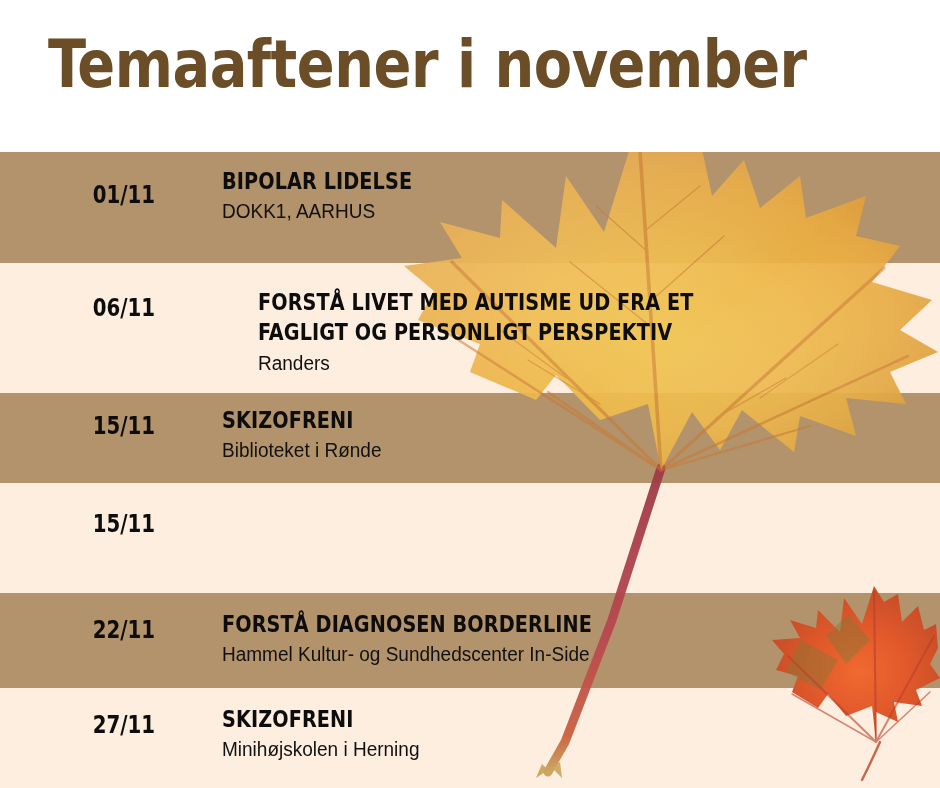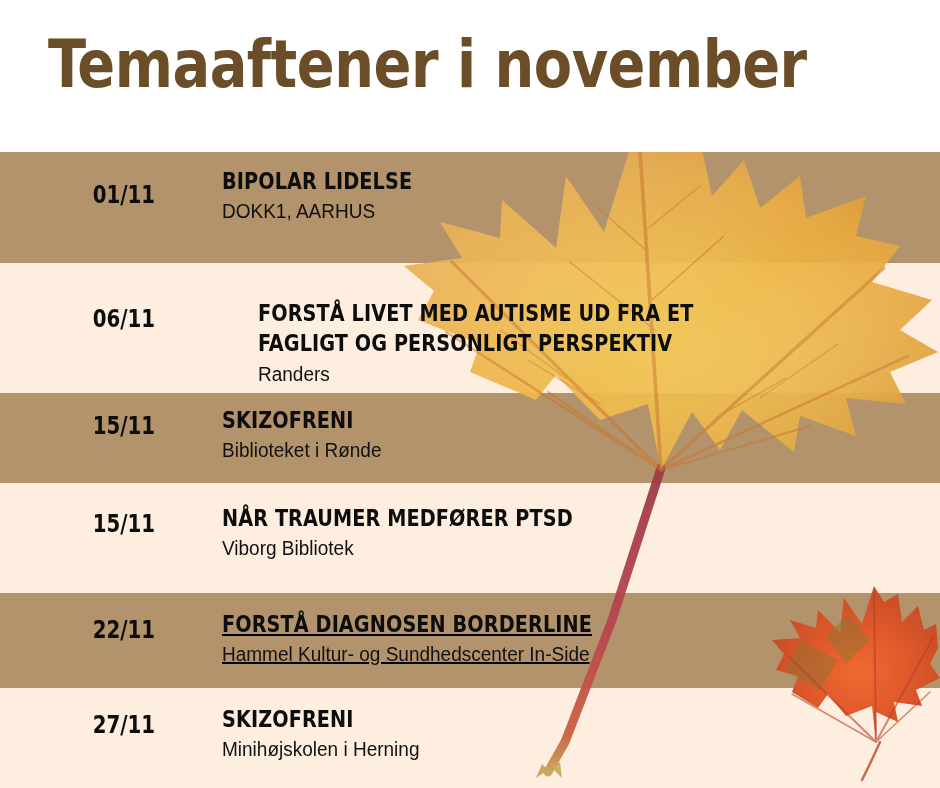--- a/index.html
+++ b/index.html
@@ -240,48 +240,44 @@
   <div class="rows">
 
     <div class="row" style="top:152px;height:111px;">
       <div class="row-date" style="top:28px;">01/11</div>
       <div class="row-body" style="top:14px;">
         <div class="row-title">BIPOLAR LIDELSE</div>
         <div class="row-venue">DOKK1, AARHUS</div>
       </div>
     </div>
 
-    <div class="row" style="top:280px;height:130px;">
+    <div class="row" style="top:269px;height:130px;">
       <div class="row-date" style="top:24px;">06/11</div>
       <div class="row-body" style="top:18px;margin-left:36px;">
         <div class="row-title">FORSTÅ LIVET MED AUTISME UD FRA ET
 FAGLIGT OG PERSONLIGT PERSPEKTIV</div>
         <div class="row-venue">Randers</div>
       </div>
     </div>
 
     <div class="row" style="top:393px;height:90px;">
       <div class="row-date" style="top:18px;">15/11</div>
       <div class="row-body" style="top:12px;">
         <div class="row-title">SKIZOFRENI</div>
         <div class="row-venue">Biblioteket i Rønde</div>
       </div>
     </div>
 
     <div class="row" style="top:483px;height:110px;">
       <div class="row-date" style="top:26px;">15/11</div>
-      <div class="row-body" style="top:20px;">
-        <div class="row-title">NÅR TRAUMER MEDFØRER PTSD</div>
-        <div class="row-venue">Viborg Bibliotek</div>
-      </div>
     </div>
 
     <div class="row" style="top:593px;height:85px;">
       <div class="row-date" style="top:22px;">22/11</div>
-      <div class="row-body" style="top:16px;text-decoration:underline;">
+      <div class="row-body" style="top:16px;">
         <div class="row-title">FORSTÅ DIAGNOSEN BORDERLINE</div>
         <div class="row-venue">Hammel Kultur- og Sundhedscenter In-Side</div>
       </div>
     </div>
 
     <div class="row" style="top:688px;height:100px;padding-left:40px;">
       <div class="row-date" style="top:22px;">27/11</div>
       <div class="row-body" style="top:16px;">
         <div class="row-title">SKIZOFRENI</div>
         <div class="row-venue">Minihøjskolen i Herning</div>

